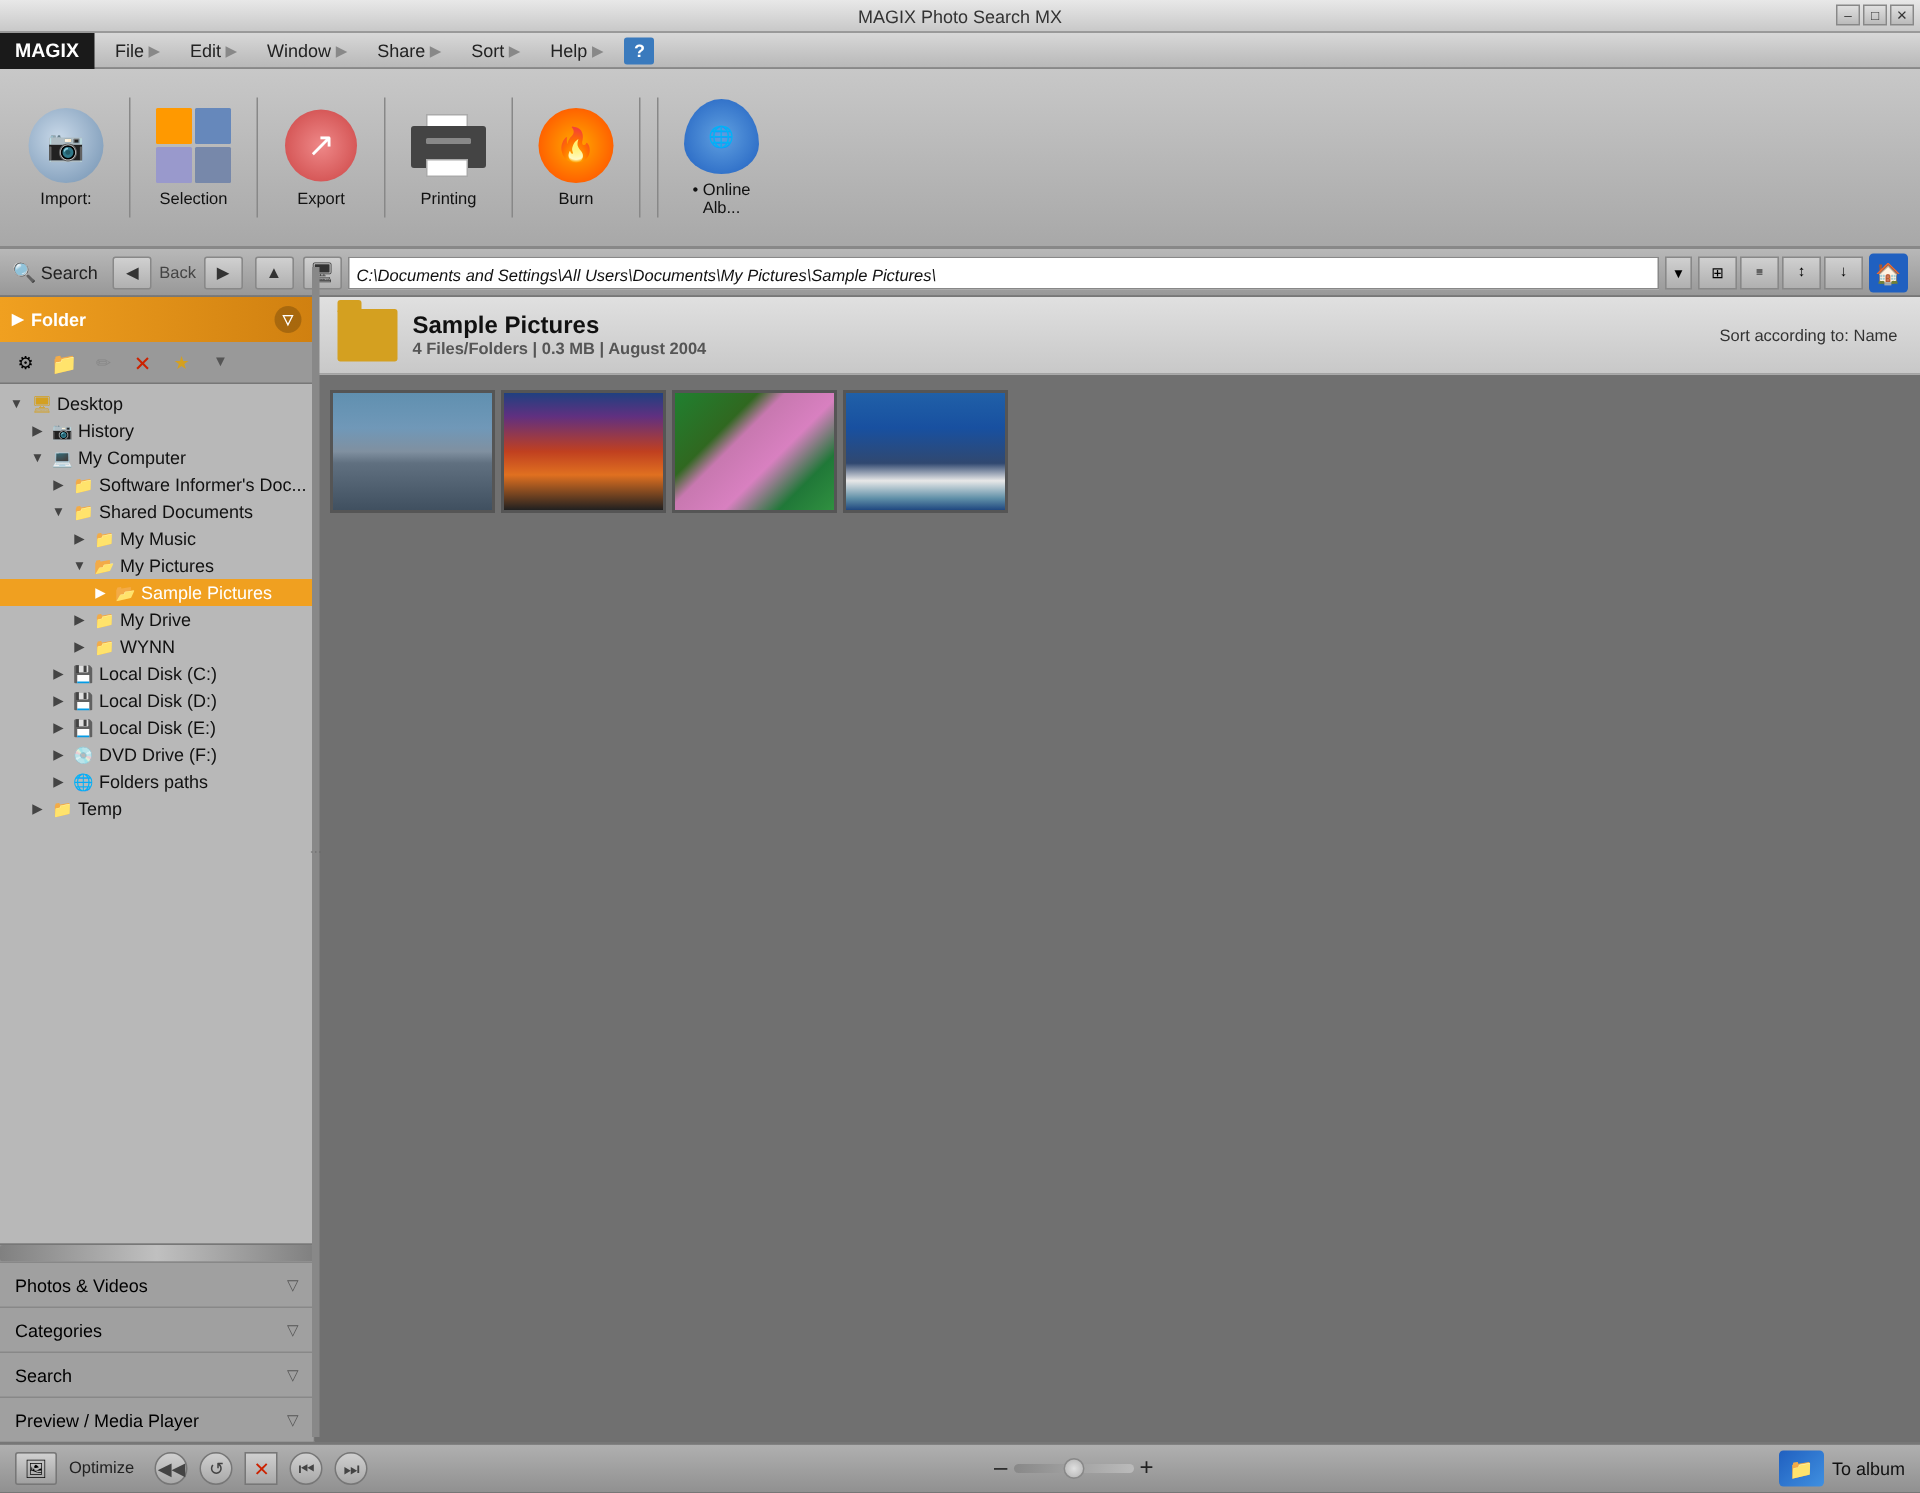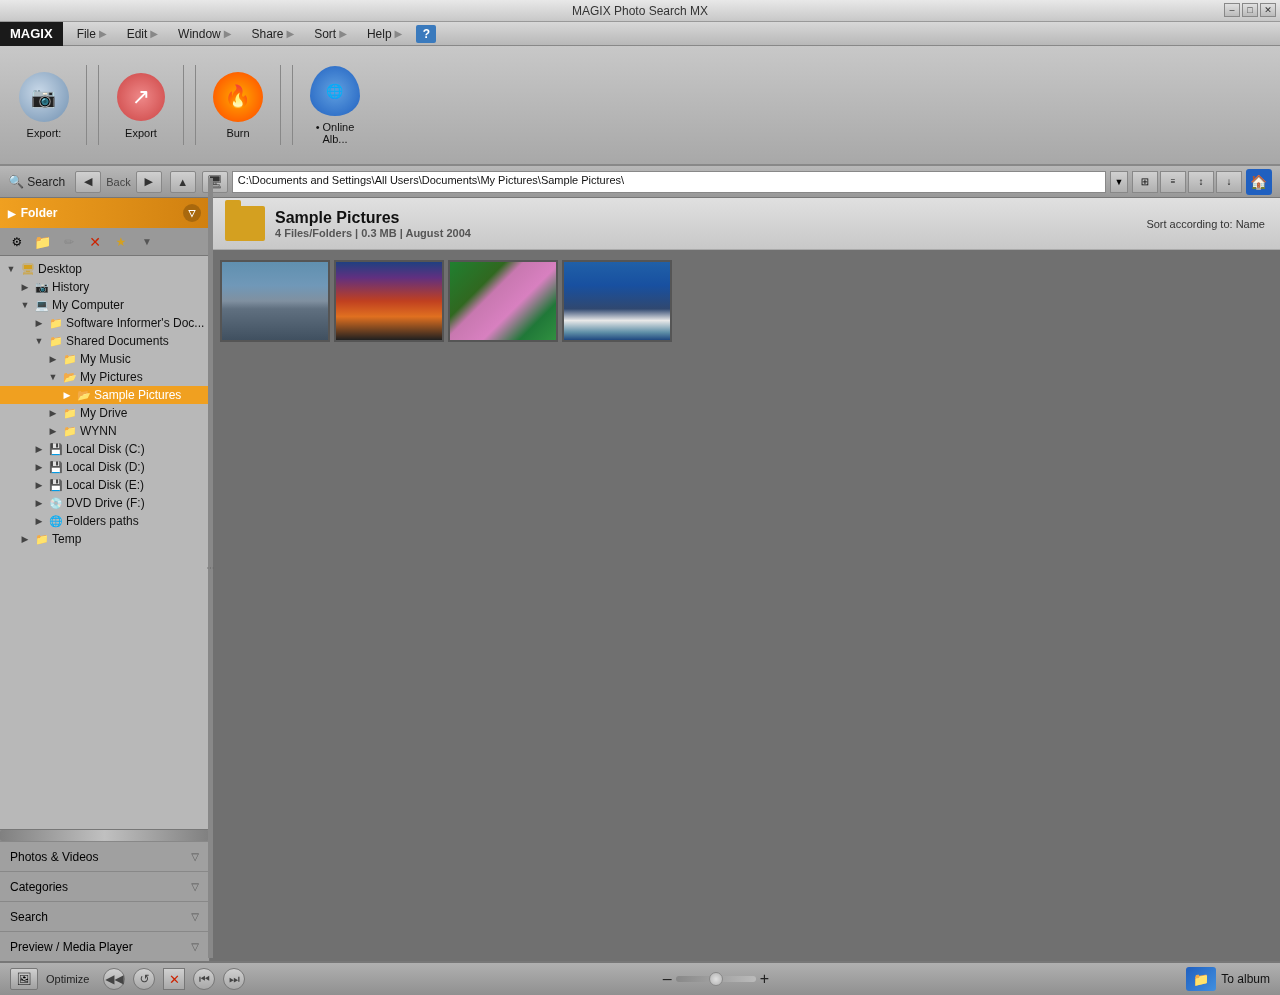--- a/index.html
+++ b/index.html
@@ -36,21 +36,21 @@
     .icon-burn { width: 50px; height: 50px; border-radius: 50%; background: radial-gradient(circle, #ffaa00, #ff4400); display: flex; align-items: center; justify-content: center; color: #ffee00; font-size: 22px; }
     
     .icon-online { width: 50px; height: 50px; background: radial-gradient(ellipse, #60a0e0, #2060c0); border-radius: 50% 50% 50% 50% / 60% 60% 40% 40%; display: flex; align-items: center; justify-content: center; color: white; font-size: 14px; }
 
     
     #nav-bar { background: linear-gradient(to bottom, #b8b8b8, #989898); height: 32px; display: flex; align-items: center; padding: 0 8px; gap: 4px; border-bottom: 1px solid #777; }
     .nav-btn { width: 26px; height: 22px; background: linear-gradient(to bottom, #d0d0d0, #b0b0b0); border: 1px solid #888; display: flex; align-items: center; justify-content: center; cursor: pointer; font-size: 11px; color: #333; border-radius: 2px; }
     .nav-search { display: flex; align-items: center; gap: 3px; margin-right: 6px; }
     .nav-search-icon { color: #555; font-size: 13px; }
     .nav-search-label { font-size: 12px; color: #222; }
-    #address-bar { flex: 1; height: 22px; background: white; border: 1px solid #888; padding: 2px 5px; font-size: 11px; display: flex; align-items: flex-start; }
+    #address-bar { flex: 1; height: 22px; background: white; border: 1px solid #888; padding: 2px 5px; font-size: 11px; display: flex; align-items: flex-end; font-style: italic; }
     .nav-dropdown { width: 18px; height: 22px; background: linear-gradient(to bottom, #d0d0d0, #b0b0b0); border: 1px solid #888; display: flex; align-items: center; justify-content: center; cursor: pointer; font-size: 9px; }
     .nav-right-btns { display: flex; gap: 2px; }
     .nav-view-btn { width: 26px; height: 22px; background: linear-gradient(to bottom, #d0d0d0, #b0b0b0); border: 1px solid #888; display: flex; align-items: center; justify-content: center; cursor: pointer; font-size: 10px; }
     .nav-blue-btn { width: 26px; height: 26px; background: #2060c0; border-radius: 3px; display: flex; align-items: center; justify-content: center; cursor: pointer; }
 
     
     #main { display: flex; height: calc(995px - 22px - 24px - 120px - 32px - 34px); }
 
     
     #sidebar { width: 210px; background: #a0a0a0; border-right: 1px solid #777; display: flex; flex-direction: column; }
@@ -154,34 +154,57 @@
   </div>
   <div class="help-btn">?</div>
 </div>
 
 <div id="toolbar">
 
   <div class="toolbar-btn">
     <div class="icon-area">
       <div class="icon-import">📷</div>
     </div>
-    <span class="btn-label">Export:</span>
-  </div>
-  <div class="toolbar-divider"></div>
-
+    <span class="btn-label">Import:</span>
+  </div>
+  <div class="toolbar-divider"></div>
+
+  <div class="toolbar-btn">
+    <div class="icon-area">
+      <div class="icon-selection">
+        <div></div>
+          <div style="background:#6688bb"></div>
+        <div style="background:#9999cc"></div>
+          <div style="background:#7788aa"></div>
+      </div>
+    </div>
+    <span class="btn-label">Selection</span>
+  </div>
   <div class="toolbar-divider"></div>
 
   <div class="toolbar-btn">
     <div class="icon-area">
       <div class="icon-export" style="font-size:22px;">↗</div>
     </div>
     <span class="btn-label">Export</span>
   </div>
   <div class="toolbar-divider"></div>
 
+  <div class="toolbar-btn">
+    <div class="icon-area">
+      <div style="position:relative; width:50px; height:42px;">
+        <div style="position:absolute; top:0; left:10px; width:28px; height:10px; background:white; border:1px solid #aaa;"></div>
+        <div style="position:absolute; top:8px; left:0; width:50px; height:28px; background:#444; border-radius:2px; display:flex; align-items:center; justify-content:center;">
+          <div style="width:30px; height:4px; background:#888; border-radius:1px; position:relative; top:-4px;"></div>
+        </div>
+        <div style="position:absolute; bottom:0; left:10px; width:28px; height:12px; background:white; border:1px solid #aaa;"></div>
+      </div>
+    </div>
+    <span class="btn-label">Printing</span>
+  </div>
   <div class="toolbar-divider"></div>
 
   <div class="toolbar-btn">
     <div class="icon-area">
       <div class="icon-burn">🔥</div>
     </div>
     <span class="btn-label">Burn</span>
   </div>
   <div class="toolbar-divider"></div>
 

